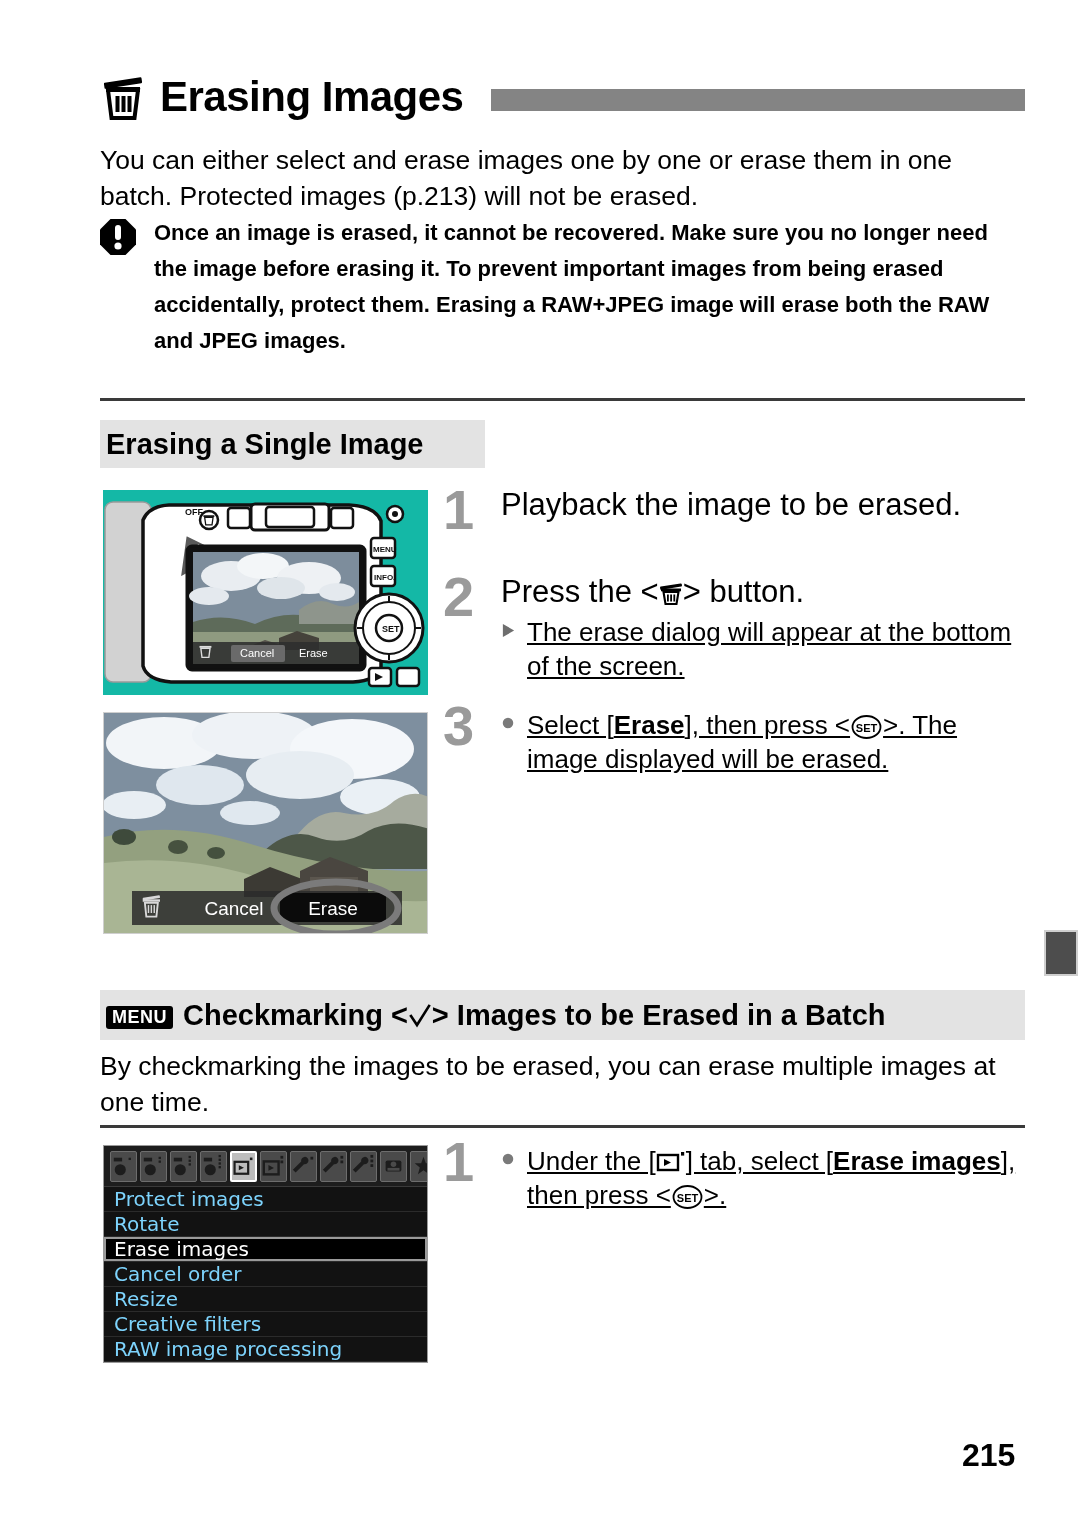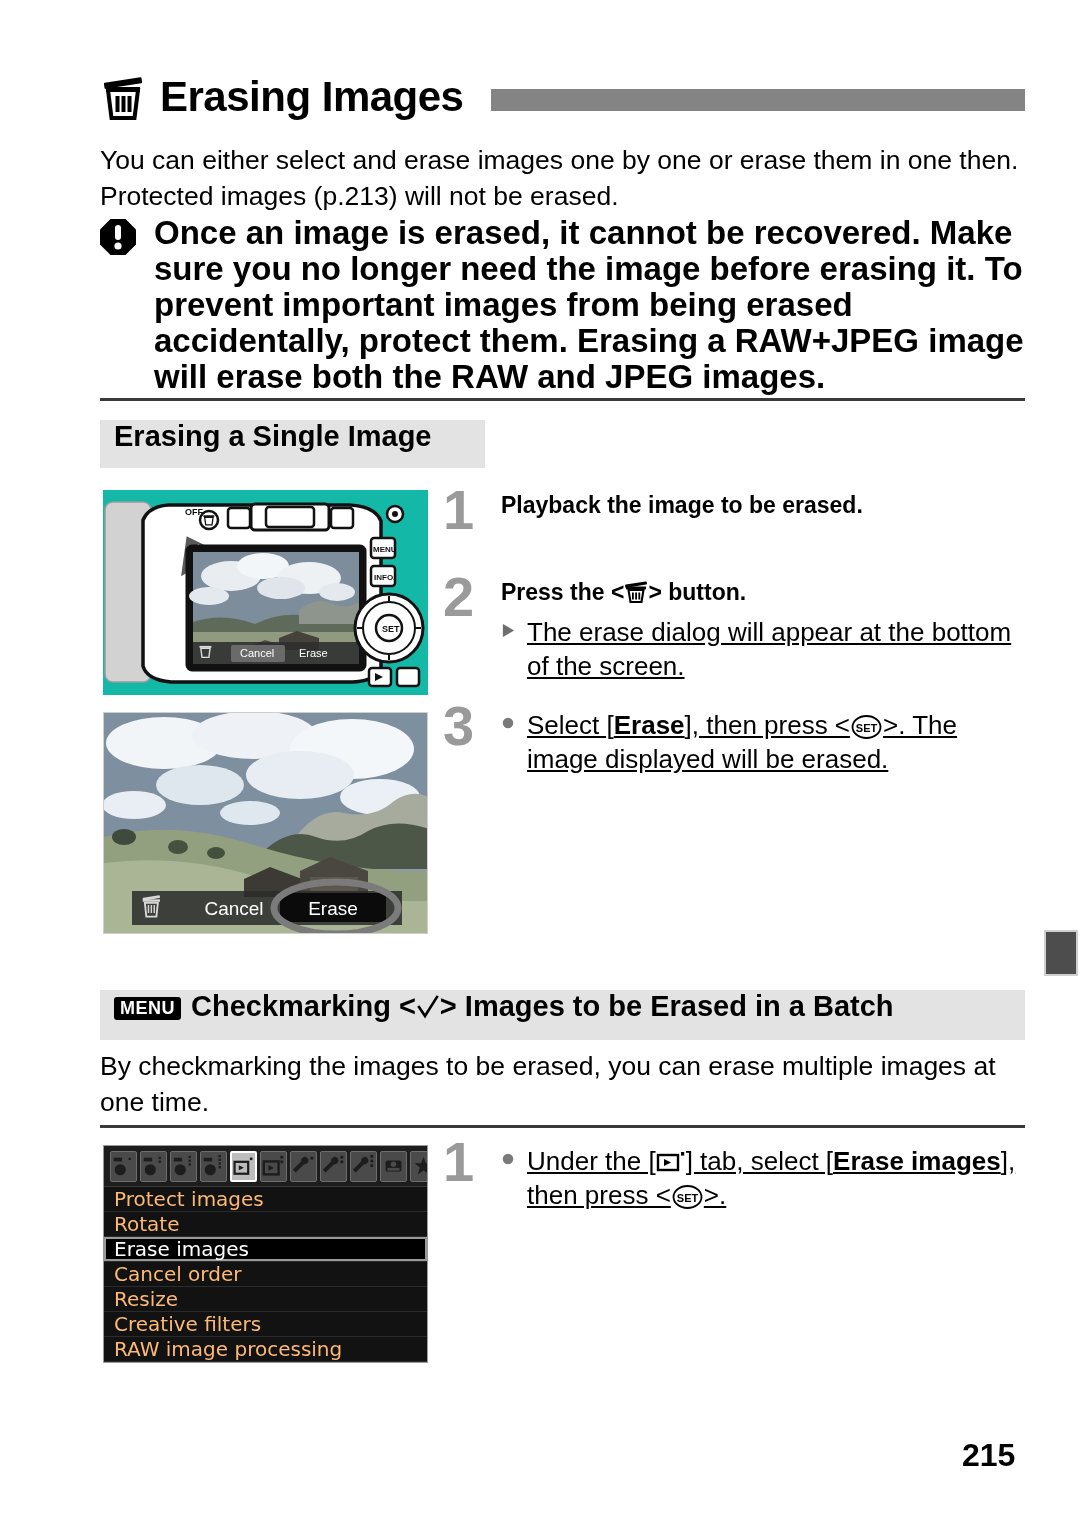--- a/index.html
+++ b/index.html
@@ -34,54 +34,54 @@
     font-size: 26.5px; line-height: 36px;
   }
 
   
   .warning {
     position: absolute; left: 100px; top: 215px; width: 930px;
     display: flex;
   }
   .warn-icon { width: 36px; height: 36px; flex: 0 0 auto; margin-top: 4px; }
   .warn-text {
-    margin-left: 18px; font-size: 33px; font-weight: bold;
+    margin-left: 18px; font-size: 22px; font-weight: bold;
     line-height: 36px; width: 870px;
   }
 
   
   .hrule {
     position: absolute; left: 100px; width: 925px; height: 3px;
     background: #3a3a3a;
   }
 
   
   .subhead {
     position: absolute; background: #e3e3e3;
-    display: flex; align-items: flex-start;
-    padding: 0 14px;
+    display: flex; align-items: center;
+    padding: 0 6px;
   }
   .subhead .sh-text { font-size: 29px; font-weight: bold; white-space: nowrap; }
 
   .menu-tag {
     display: inline-block; background: #000; color: #fff;
     font-size: 18px; font-weight: bold; letter-spacing: 0.5px;
     padding: 2px 6px 3px 6px; border-radius: 3px;
     margin-right: 10px; line-height: 1; position: relative; top: -2px;
   }
 
   
   .step { position: absolute; display: flex; }
   .step-num {
     font-size: 56px; font-weight: bold; color: #9a9a9a;
     line-height: 46px; width: 46px; flex: 0 0 auto;
     text-align: left;
   }
   .step-body { margin-left: 12px; }
-  .step-title { font-size: 23px; font-weight: bold; line-height: 36px; }
+  .step-title { font-size: 31px; font-weight: normal; line-height: 36px; }
   .step-sub {
     display: flex; font-size: 26px; line-height: 34px; margin-top: 5px; text-decoration: underline;
   }
   .bullet-tri {
     flex: 0 0 auto; width: 26px; padding-top: 8px;
   }
   .bullet-tri svg { display: block; }
   .step-sub-text { flex: 1 1 auto; }
   b.inline { font-weight: bold; }
 
@@ -114,21 +114,21 @@
   }
   .tab-ic {
     width: 27px; height: 31px; background: #4a4a4a;
     border: 1px solid #6d6d6d; border-radius: 2px;
     position: relative; flex: 0 0 auto;
   }
   .tab-ic.sel { background: #bdbdbd; border: 2px solid #ffffff; }
   .menu-rows { flex: 1 1 auto; }
   .menu-row {
     height: 25px; display: flex; align-items: center;
-    padding-left: 10px; color: #fdba74; font-size: 20px;
+    padding-left: 10px; color: #7dd3fc; font-size: 20px;
     border-bottom: 1px solid #2b2b2b;
     font-family: "DejaVu Sans", sans-serif;
   }
   .menu-row.hl {
     background: #000; color: #ffffff;
     box-shadow: inset 0 0 0 2px #9a9a9a;
   }
 
   
   .edge-tab {
@@ -153,21 +153,21 @@
         <rect x="6" y="14" width="34" height="5" fill="#000"></rect>
         <rect x="15.5" y="23" width="4" height="16" fill="#000"></rect>
         <rect x="21.5" y="23" width="4" height="16" fill="#000"></rect>
         <rect x="27.5" y="23" width="4" height="16" fill="#000"></rect>
       </svg>
     </span>
     <span class="title-text">Erasing Images</span>
     <span class="title-bar"></span>
   </div>
 
-  <div class="intro">You can either select and erase images one by one or erase them in one then. Protected images (p.213) will not be erased.</div>
+  <div class="intro">You can either select and erase images one by one or erase them in one batch. Protected images (p.213) will not be erased.</div>
 
   <div class="warning">
     <span class="warn-icon">
       <svg viewBox="0 0 36 36" width="36" height="36">
         <polygon points="10.5,0 25.5,0 36,10.5 36,25.5 25.5,36 10.5,36 0,25.5 0,10.5" fill="#000"></polygon>
         <rect x="15" y="6" width="6" height="15" rx="3" fill="#fff"></rect>
         <circle cx="18" cy="27" r="3.6" fill="#fff"></circle>
       </svg>
     </span>
     <div class="warn-text">Once an image is erased, it cannot be recovered. Make sure you no longer need the image before erasing it. To prevent important images from being erased accidentally, protect them. Erasing a RAW+JPEG image will erase both the RAW and JPEG images.</div>

